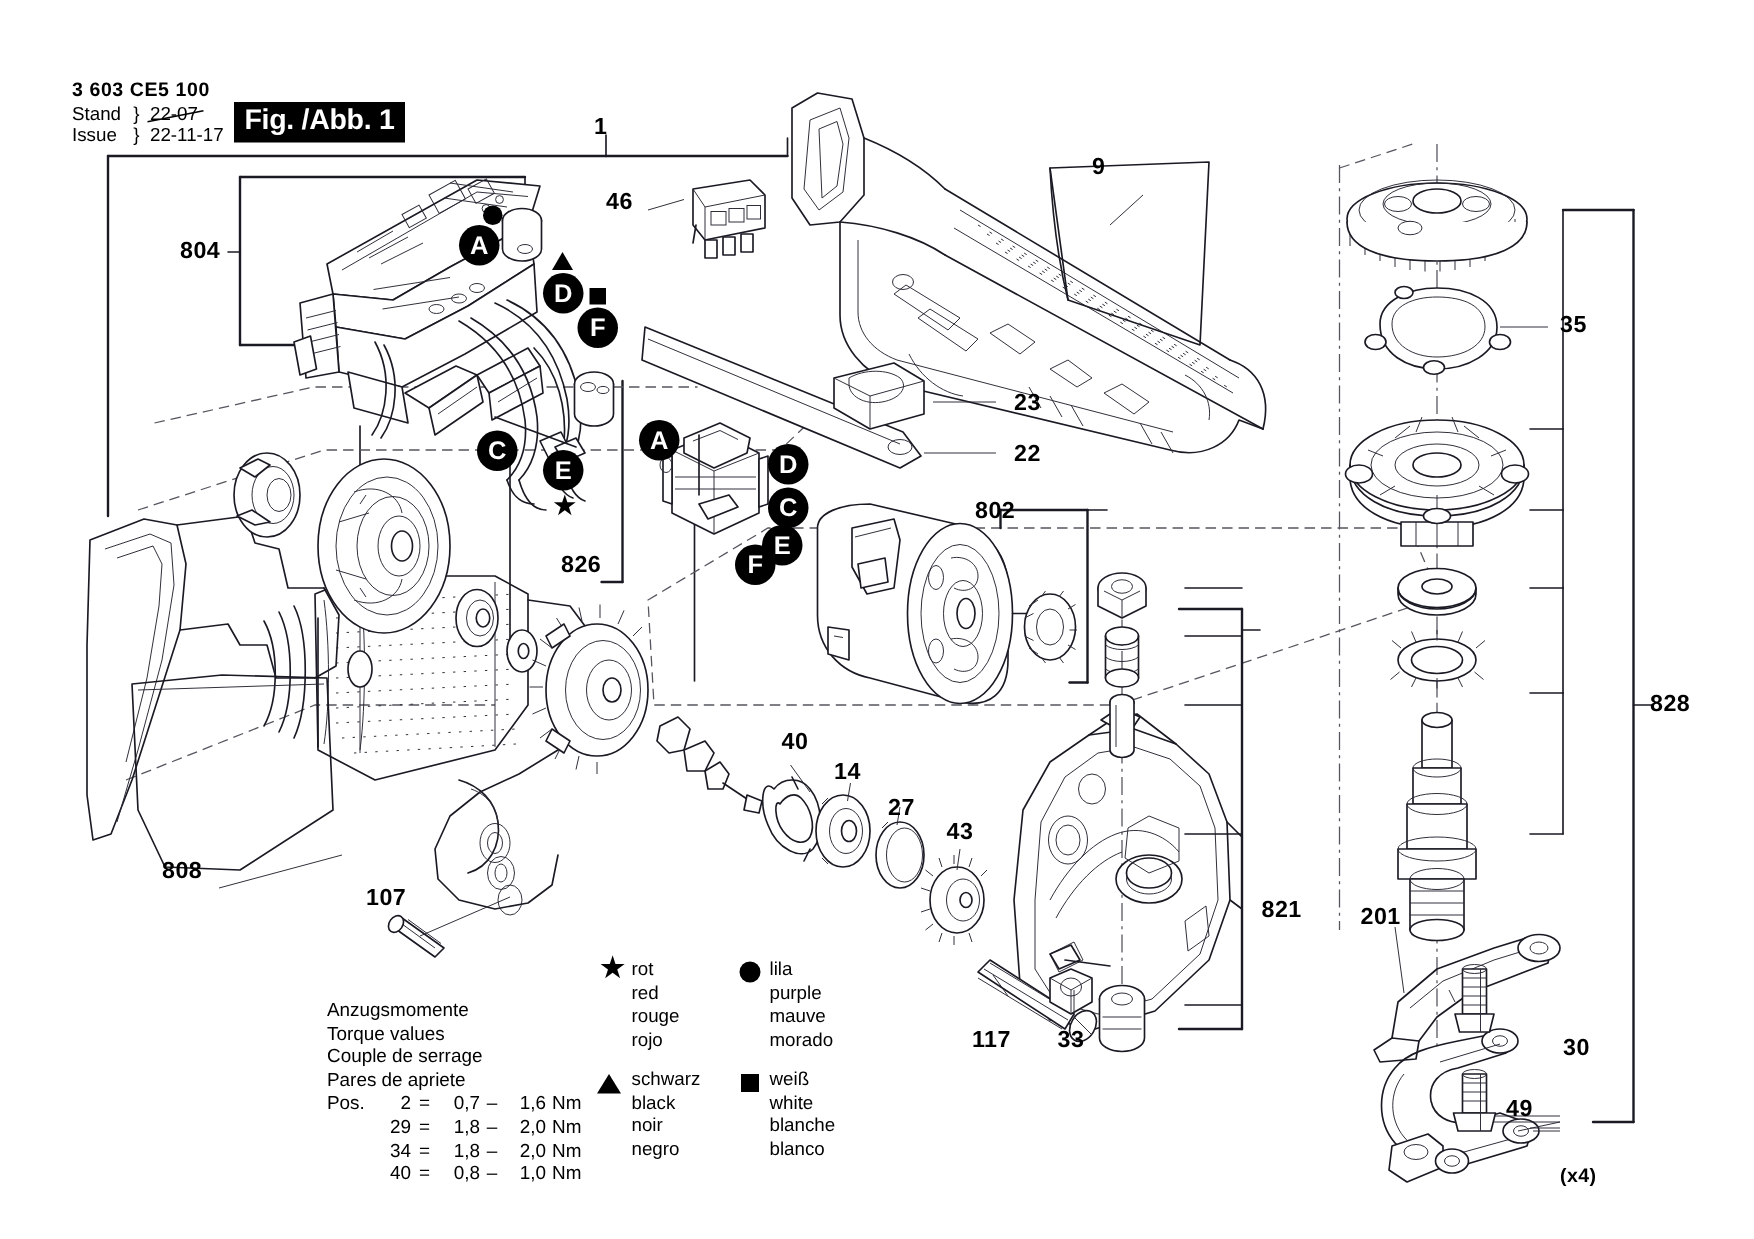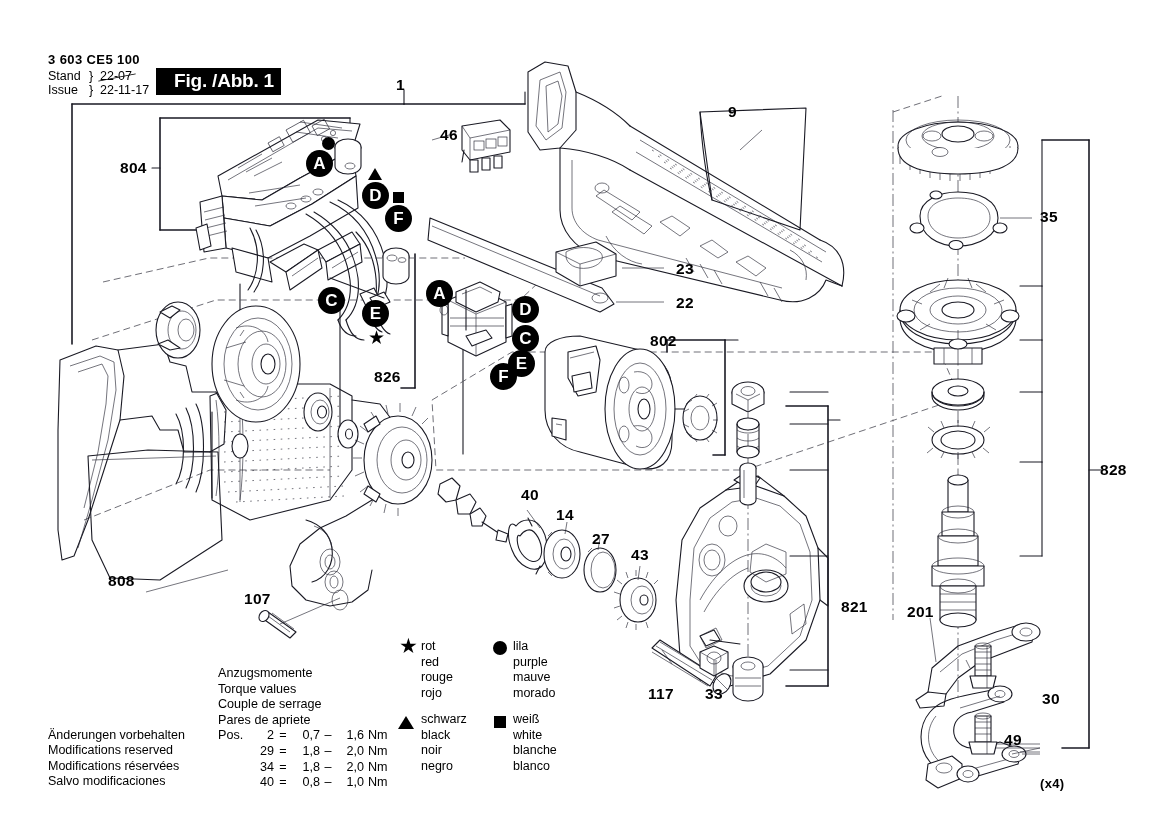--- a/index.html
+++ b/index.html
@@ -13,21 +13,21 @@
   #hdr-partno{left:48px;top:52px;font-size:13px;letter-spacing:.4px;font-weight:bold;}
   #hdr-rows{left:48px;top:70px;font-size:12.5px;line-height:13.5px;}
   #hdr-rows .row{display:flex;align-items:flex-start;}
   #hdr-rows .lbl{width:38px;}
   #hdr-rows .brace{width:10px;text-align:center;}
   #hdr-rows .val{padding-left:4px;}
   .strike{position:relative;display:inline-block;}
   .strike::after{content:"";position:absolute;left:-2px;right:-4px;top:50%;
     border-top:1.3px solid #000;transform:rotate(-11deg);}
   #fig-badge{left:156px;top:68px;background:#000;color:#fff;font-weight:bold;
-    font-size:19px;padding:2px 7px 3px 18px;letter-spacing:-.2px;}
+    font-size:19px;padding:2px 7px 3px 7px;letter-spacing:-.2px;}
 
   
   .num{font-weight:bold;font-size:15.5px;letter-spacing:.3px;white-space:nowrap;}
   .num.sm{font-size:13px;}
 
   .bub{border-radius:50%;background:#000;color:#fff;font-weight:bold;
     display:flex;align-items:center;justify-content:center;
     font-size:17px;width:27px;height:27px;line-height:1;}
   .dotm{width:13px;height:13px;border-radius:50%;background:#000;}
   .sqm{width:11px;height:11px;background:#000;}
@@ -617,21 +617,21 @@
       <path d="M930 618 L936 662"></path>
       <path d="M987 688 L987 646"></path>
       <path d="M987 754 L987 716"></path>
       <path d="M1012 754 L1040 748"></path>
       <path d="M762 130 L740 150"></path>
     </g>
   </svg>
 
   <div class="abs num" style="left:396px;top:76px">1</div>
   <div class="abs num" style="left:728px;top:103px">9</div>
-  <div class="abs num" style="left:440px;top:126px">46</div>
+  <div class="abs num" style="left:404px;top:126px">46</div>
   <div class="abs num" style="left:120px;top:159px">804</div>
   <div class="abs num" style="left:374px;top:368px">826</div>
   <div class="abs num" style="left:676px;top:294px">22</div>
   <div class="abs num" style="left:676px;top:260px">23</div>
   <div class="abs num" style="left:650px;top:332px">802</div>
   <div class="abs num" style="left:1040px;top:208px">35</div>
   <div class="abs num" style="left:1100px;top:461px">828</div>
   <div class="abs num" style="left:108px;top:572px">808</div>
   <div class="abs num" style="left:244px;top:590px">107</div>
   <div class="abs num" style="left:521px;top:486px">40</div>
@@ -728,20 +728,14 @@
 purple
 mauve
 morado</div>
 
   <div class="abs sqm" style="left:494px;top:716px;width:12px;height:12px"></div>
   <div class="abs legtxt" style="left:513px;top:712px">weiß
 white
 blanche
 blanco</div>
 
-  <div class="abs" id="footer">
-    <div>Änderungen vorbehalten</div>
-    <div>Modifications reserved</div>
-    <div>Modifications réservées</div>
-    <div>Salvo modificaciones</div>
-  </div>
 
 </div>
 
 </body></html>

